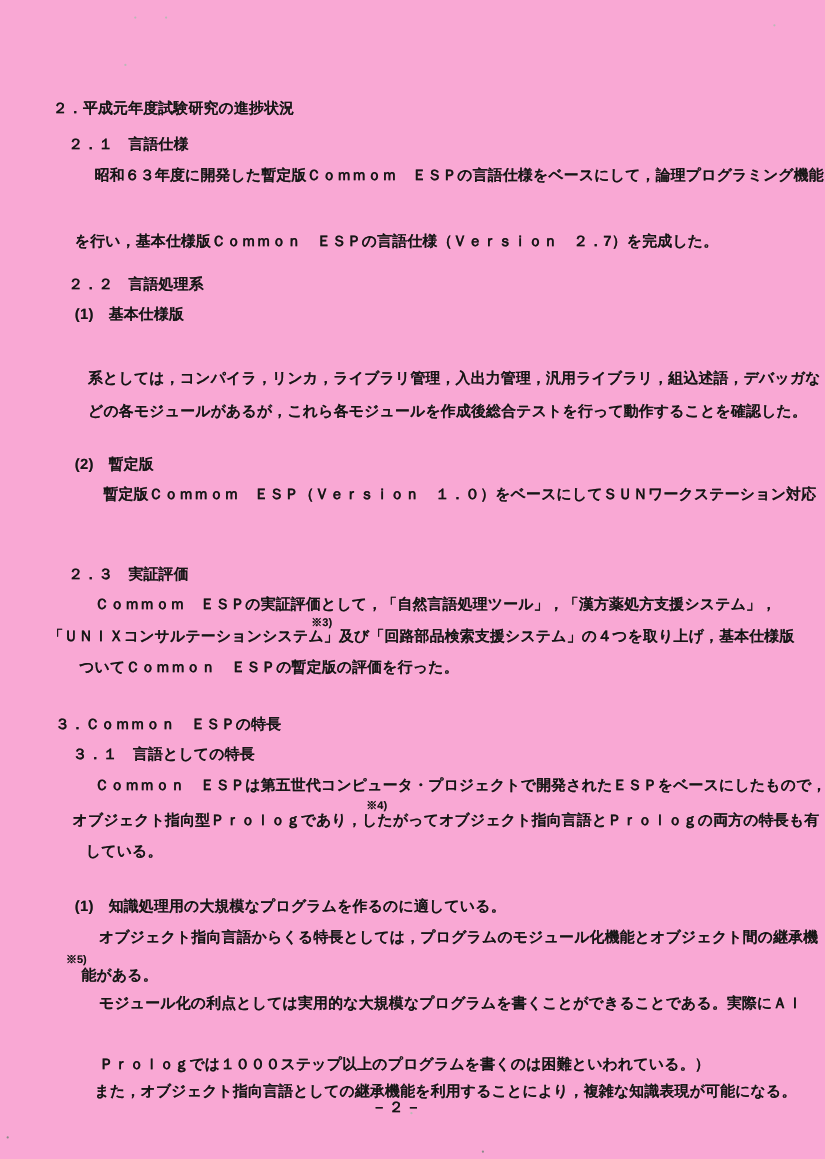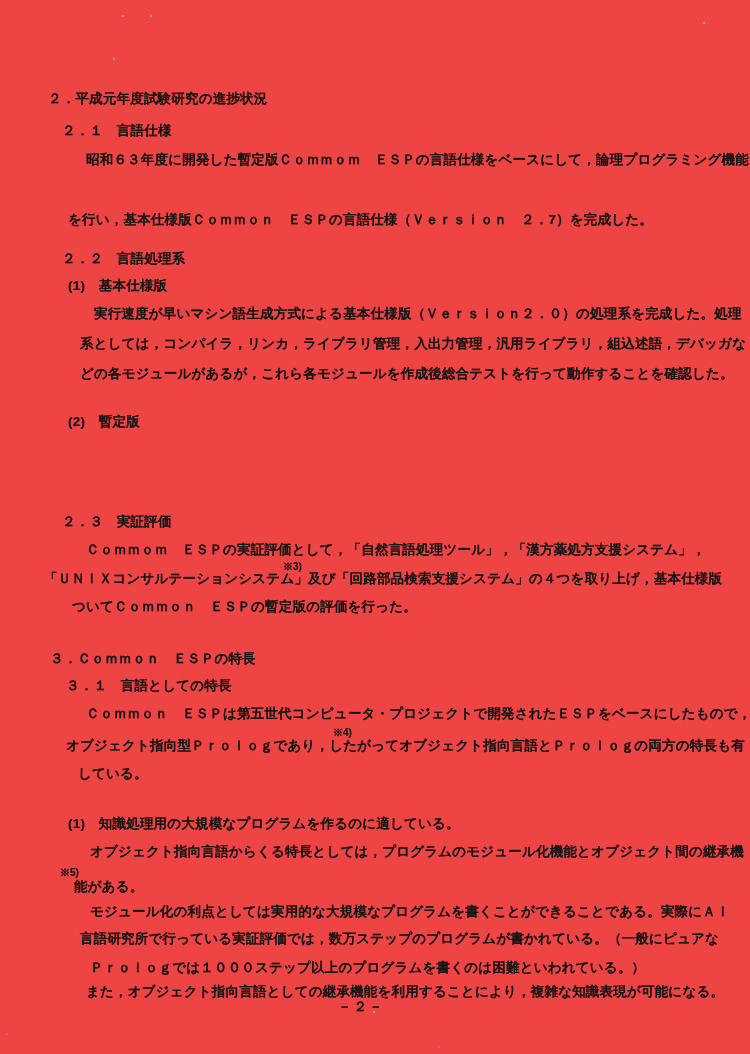--- a/index.html
+++ b/index.html
@@ -5,21 +5,21 @@
   html, body {
     margin: 0;
     padding: 0;
     background: #e8e8e8;
   }
   .page {
     position: relative;
     width: 750px;
     height: 1054px;
     margin: 0 auto;
-    background: #ef4444;
+    background: #f9a8d4;
     overflow: hidden;
     font-family: "Liberation Sans", sans-serif;
     color: #161616;
   }
   .ln {
     position: absolute;
     white-space: nowrap;
     font-size: 13.5px;
     font-weight: 700;
     letter-spacing: 0.2px;
@@ -49,45 +49,44 @@
 
 <div class="page">
 
   <div class="ln" style="left:48px;top:90px">２．平成元年度試験研究の進捗状況</div>
   <div class="ln" style="left:62px;top:122px">２．１　言語仕様</div>
   <div class="ln" style="left:86px;top:151px">昭和６３年度に開発した暫定版Ｃｏｍｍｏｍ　ＥＳＰの言語仕様をベースにして，論理プログラミング機能</div>
   <div class="ln" style="left:68px;top:211px">を行い，基本仕様版Ｃｏｍｍｏｎ　ＥＳＰの言語仕様（Ｖｅｒｓｉｏｎ　２．7）を完成した。</div>
 
   <div class="ln" style="left:62px;top:250px">２．２　言語処理系</div>
   <div class="ln" style="left:68px;top:277px">(1)　基本仕様版</div>
-  <div class="ln" style="left:94px;top:305px">実行速度が早いマシン語生成方式による基本仕様版（Ｖｅｒｓｉｏｎ２．０）の処理系を完成した。処理</div>
   <div class="ln" style="left:80px;top:335px">系としては，コンパイラ，リンカ，ライブラリ管理，入出力管理，汎用ライブラリ，組込述語，デバッガな</div>
   <div class="ln" style="left:80px;top:365px">どの各モジュールがあるが，これら各モジュールを作成後総合テストを行って動作することを確認した。</div>
 
   <div class="ln" style="left:68px;top:413px">(2)　暫定版</div>
+  <div class="ln" style="left:94px;top:441px">暫定版Ｃｏｍｍｏｍ　ＥＳＰ（Ｖｅｒｓｉｏｎ　１．０）をベースにしてＳＵＮワークステーション対応</div>
 
   <div class="ln" style="left:62px;top:513px">２．３　実証評価</div>
   <div class="ln" style="left:86px;top:541px">Ｃｏｍｍｏｍ　ＥＳＰの実証評価として，「自然言語処理ツール」，「漢方薬処方支援システム」，</div>
   <div class="ln fn" style="left:283px;top:558px">※3)</div>
   <div class="ln" style="left:44px;top:570px">「ＵＮＩＸコンサルテーションシステム」及び「回路部品検索支援システム」の４つを取り上げ，基本仕様版</div>
   <div class="ln" style="left:72px;top:598px">ついてＣｏｍｍｏｎ　ＥＳＰの暫定版の評価を行った。</div>
 
   <div class="ln" style="left:50px;top:650px">３．Ｃｏｍｍｏｎ　ＥＳＰの特長</div>
   <div class="ln" style="left:66px;top:677px">３．１　言語としての特長</div>
   <div class="ln" style="left:86px;top:705px">Ｃｏｍｍｏｎ　ＥＳＰは第五世代コンピュータ・プロジェクトで開発されたＥＳＰをベースにしたもので，</div>
   <div class="ln fn" style="left:333px;top:724px">※4)</div>
   <div class="ln" style="left:66px;top:737px">オブジェクト指向型Ｐｒｏｌｏｇであり，したがってオブジェクト指向言語とＰｒｏｌｏｇの両方の特長も有</div>
   <div class="ln" style="left:78px;top:765px">している。</div>
 
   <div class="ln" style="left:68px;top:815px">(1)　知識処理用の大規模なプログラムを作るのに適している。</div>
   <div class="ln" style="left:90px;top:843px">オブジェクト指向言語からくる特長としては，プログラムのモジュール化機能とオブジェクト間の継承機</div>
   <div class="ln fn" style="left:60px;top:864px">※5)</div>
   <div class="ln" style="left:74px;top:878px">能がある。</div>
   <div class="ln" style="left:90px;top:903px">モジュール化の利点としては実用的な大規模なプログラムを書くことができることである。実際にＡＩ</div>
-  <div class="ln" style="left:80px;top:930px">言語研究所で行っている実証評価では，数万ステップのプログラムが書かれている。（一般にピュアな</div>
   <div class="ln" style="left:90px;top:959px">Ｐｒｏｌｏｇでは１０００ステップ以上のプログラムを書くのは困難といわれている。）</div>
   <div class="ln" style="left:86px;top:983px">また，オブジェクト指向言語としての継承機能を利用することにより，複雑な知識表現が可能になる。</div>
 
   <div class="ln pg" style="left:338px;top:998px">－２－</div>
 
   <div class="speck" style="left:122px;top:15px"></div>
   <div class="speck" style="left:150px;top:15px"></div>
   <div class="speck" style="left:113px;top:58px"></div>
   <div class="speck" style="left:703px;top:22px"></div>
   <div class="speck" style="left:373px;top:1011px"></div>

